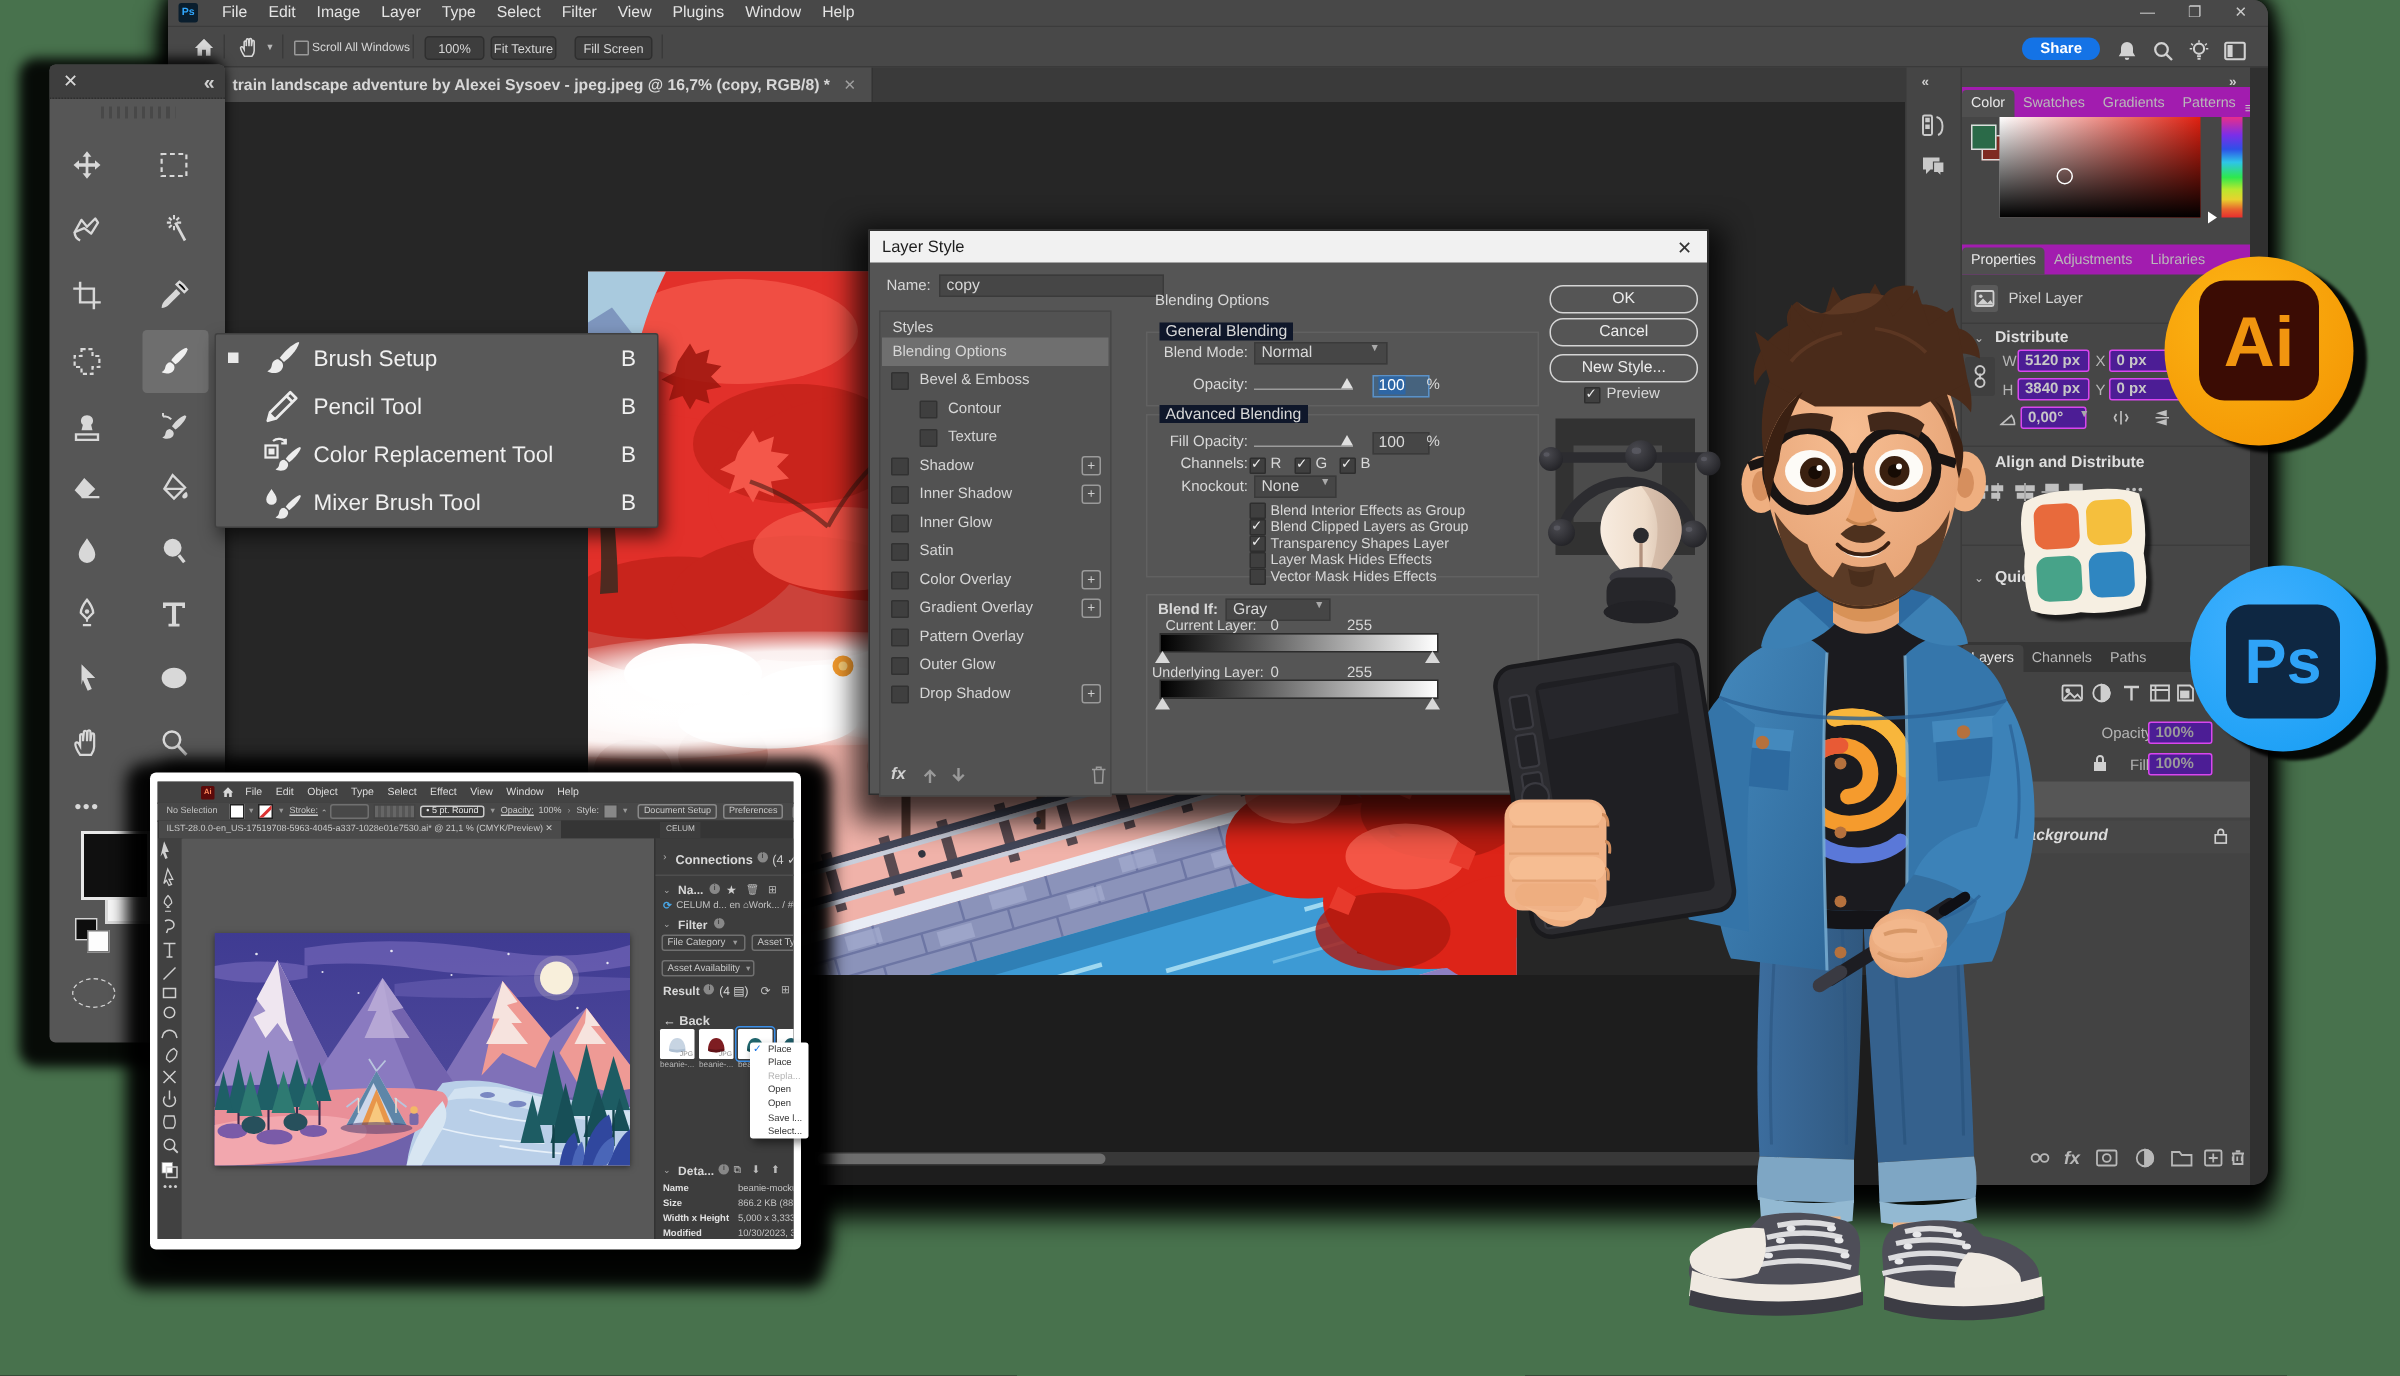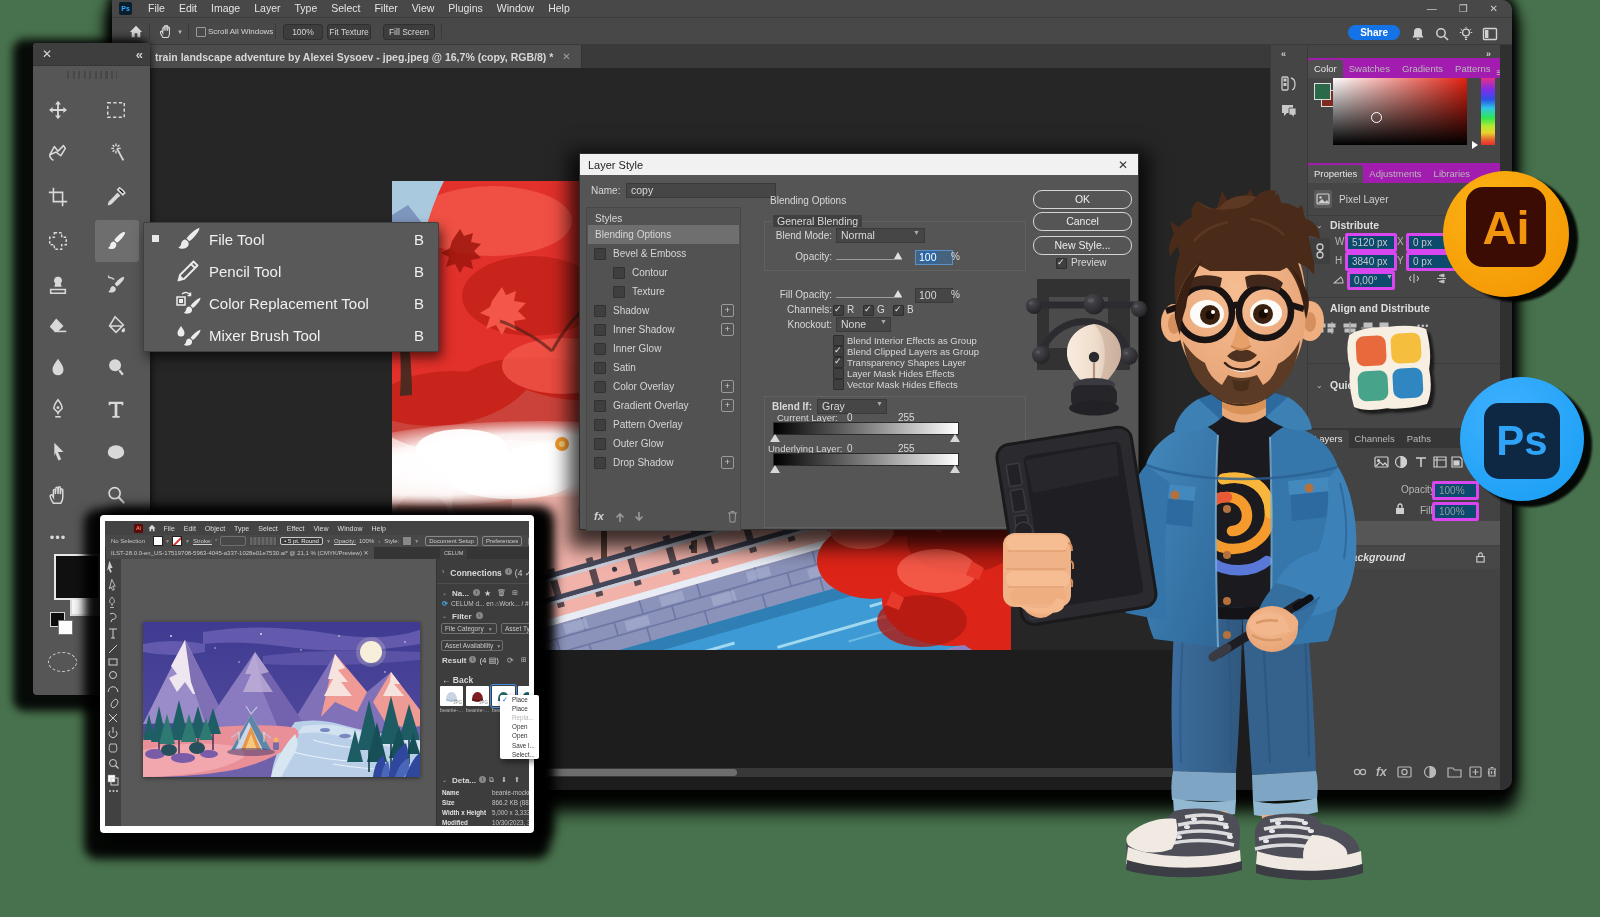--- a/index.html
+++ b/index.html
@@ -34,38 +34,38 @@
   #dock-iconstrip{left:1158px;top:45px;width:37px;height:745px;background:#454545;border-left:1px solid #3a3a3a;}
   #dock{left:1195px;top:45px;width:193px;height:745px;background:#464646;border-left:1px solid #3a3a3a;}
   #dock-right-strip{left:1388px;top:45px;width:12px;height:745px;background:#303030;border-radius:0 0 10px 0;}
   .chev{color:#cfcfcf;font-size:9px;font-weight:bold;letter-spacing:-1px;}
   .paneltabs{display:flex;align-items:flex-end;background:#a21caf;height:20px;}
   .ptab{font-size:9.5px;color:#b9b9b9;padding:3px 6px 4px;white-space:nowrap;}
   .ptab.active{background:#4f4f4f;color:#e8e8e8;border-radius:3px 3px 0 0;}
   .hamb{margin-left:auto;color:#c2c2c2;font-size:10px;padding-right:6px;}
   .sect-h{color:#dedede;font-size:10.5px;font-weight:bold;}
   .sect-chev{color:#bcbcbc;font-size:8px;margin-right:7px;}
-  .field{background:#0c4a6e;border:3px solid #d946ef;border-radius:2px;color:#c7c7c7;font-size:10px;padding:1px 4px;}
+  .field{background:#4c1d95;border:1px solid #d946ef;border-radius:2px;color:#c7c7c7;font-size:10px;padding:1px 4px;font-weight:bold;}
   .flabel{color:#b5b5b5;font-size:10px;}
   
   #dialog{left:579px;top:153px;width:558px;height:375px;background:#555555;border:1px solid #2e2e2e;box-shadow:0 8px 18px 10px rgba(0,0,0,0.75);}
   #dlg-title{left:0;top:0;width:100%;height:21px;background:#f1f1f1;display:flex;align-items:center;}
   #dlg-title .t{color:#1d1d1d;font-size:11px;margin-left:8px;}
   #dlg-title .x{position:absolute;right:10px;color:#333;font-size:12px;}
   .dlg-lbl{color:#d8d8d8;font-size:10px;white-space:nowrap;}
   .rl{text-align:right;}
   .dlg-input{background:#464646;border:1px solid #3a3a3a;color:#d8d8d8;font-size:10.5px;}
   #styles-list{left:6px;top:53px;width:153px;height:322px;border:1px solid #474747;background:#525252;}
   .style-row{position:absolute;left:1px;width:151px;height:19px;display:flex;align-items:center;}
   .style-row.sel{background:#6f6f6f;}
   .style-row .cb{width:10px;height:10px;background:#3f3f3f;border:1px solid #323232;border-radius:1px;margin-left:6px;position:relative;}
   .style-row .nm{color:#d6d6d6;font-size:10px;margin-left:7px;white-space:nowrap;}
   .style-row .plus{position:absolute;right:5px;width:11px;height:11px;border:1px solid #9a9a9a;border-radius:2px;color:#cfcfcf;font-size:9px;line-height:10px;text-align:center;}
   .grp{position:absolute;border:1px solid #616161;}
-  .grp-lbl{position:absolute;top:-7px;left:8px;background:#404040;padding:0 4px;color:#d8d8d8;font-size:10.5px;}
+  .grp-lbl{position:absolute;top:-7px;left:8px;background:#0f172a;padding:0 4px;color:#d8d8d8;font-size:10.5px;}
   .slider-line{position:absolute;height:1px;background:#9c9c9c;}
   .slider-tri{position:absolute;width:0;height:0;border-left:4px solid transparent;border-right:4px solid transparent;border-bottom:7px solid #e0e0e0;}
   .pill-btn{position:absolute;left:453px;width:97px;height:17px;border:1px solid #d5d5d5;border-radius:9px;color:#ececec;font-size:10.5px;text-align:center;line-height:16px;}
   .grad-bar{position:absolute;left:193px;width:184px;height:11px;border:1px solid #2c2c2c;background:linear-gradient(90deg,#000,#fff);}
   .bar-tri{position:absolute;width:0;height:0;border-left:5px solid transparent;border-right:5px solid transparent;border-bottom:8px solid #d8d8d8;}
   .bar-tri:after{content:"";position:absolute;left:-4px;top:2px;width:8px;height:4px;}
   
   #tools{left:33px;top:43px;width:117px;height:652px;background:#565656;border-radius:4px;box-shadow:-10px 6px 8px 10px rgba(0,0,0,0.9);overflow:hidden;}
   #tools-header{position:absolute;left:0;top:0;width:100%;height:22px;background:#3e3e3e;border-bottom:1px dotted #2e2e2e;}
   #tools .hdr-x{position:absolute;left:9px;top:4px;color:#d8d8d8;font-size:12px;}
@@ -432,20 +432,23 @@
   <div class="grp" style="left:184px;top:67px;width:260px;height:48px">
     <span class="grp-lbl">General Blending</span>
   </div>
   <span class="dlg-lbl rl" style="position:absolute;left:120px;width:132px;top:76px">Blend Mode:</span>
   <div class="dlg-input" style="position:absolute;left:256px;top:74px;width:79px;height:13px;padding:0 4px"><span>Normal</span><span style="position:absolute;right:4px;font-size:7px;color:#aaa">▼</span></div>
   <span class="dlg-lbl rl" style="position:absolute;left:120px;width:132px;top:97px">Opacity:</span>
   <div class="slider-line" style="left:256px;top:105px;width:66px"></div>
   <div class="slider-tri" style="left:314px;top:98px"></div>
   <div style="position:absolute;left:335px;top:96px;width:30px;height:13px;background:#46637e;border:1px solid #5a91c8;color:#fff;font-size:10.5px;padding:0 3px"><span style="background:#2d66a5">100</span></div>
   <span class="dlg-lbl" style="position:absolute;left:371px;top:97px">%</span>
+  <div class="grp" style="left:184px;top:122px;width:260px;height:107px">
+    <span class="grp-lbl">Advanced Blending</span>
+  </div>
   <span class="dlg-lbl rl" style="position:absolute;left:120px;width:132px;top:135px">Fill Opacity:</span>
   <div class="slider-line" style="left:256px;top:143px;width:66px"></div>
   <div class="slider-tri" style="left:314px;top:136px"></div>
   <div class="dlg-input" style="position:absolute;left:335px;top:134px;width:30px;height:13px;padding:0 3px">100</div>
   <span class="dlg-lbl" style="position:absolute;left:371px;top:135px">%</span>
   <span class="dlg-lbl rl" style="position:absolute;left:120px;width:132px;top:150px">Channels:</span>
   <span class="cbx on" style="left:253px;top:151px"></span>
   <span class="dlg-lbl" style="position:absolute;left:267px;top:150px">R</span>
   <span class="cbx on" style="left:283px;top:151px"></span>
   <span class="dlg-lbl" style="position:absolute;left:297px;top:150px">G</span>
@@ -616,21 +619,21 @@
   <div style="position:absolute;left:15px;top:609px;width:27px;height:18px;border:1.6px dashed #cfcfcf;border-radius:50%"></div>
 </div>
 
 <div id="flyout" class="abs z25">
   <div class="fly-marker"></div>
   <div class="fly-row" style="top:0">
     <svg class="ic" viewBox="0 0 28 28">
           <path d="M25 3 c-4.5 1.5-10 7-12.5 10.5 l2.8 2.8 C18.8 13.8 24 8.5 25.5 3.5 z" fill="#ececec"></path>
           <path d="M11.5 14.5 c-2.3 0-4 1.7-4.3 4 -.2 2-1.4 3.4-3 4 2.5 1.8 7.3 1.6 9.3-.7 1.6-1.7 1.6-4 .3-5.6z" fill="#ececec"></path>
         </svg>
-    <span class="nm">File Tool</span>
+    <span class="nm">Brush Setup</span>
         <span class="sc">B</span>
   </div>
   <div class="fly-row" style="top:32px">
     <svg class="ic" viewBox="0 0 28 28">
           <path d="M19.5 4.5 l4 4 L10 22 l-5.5 1.5 L6 18 z M17 7 l4 4" fill="none" stroke="#ececec" stroke-width="1.8" stroke-linejoin="round"></path>
           <path d="M6 18 l4 4 -5.5 1.5 z" fill="#ececec"></path>
         </svg>
     <span class="nm">Pencil Tool</span>
         <span class="sc">B</span>
   </div>

